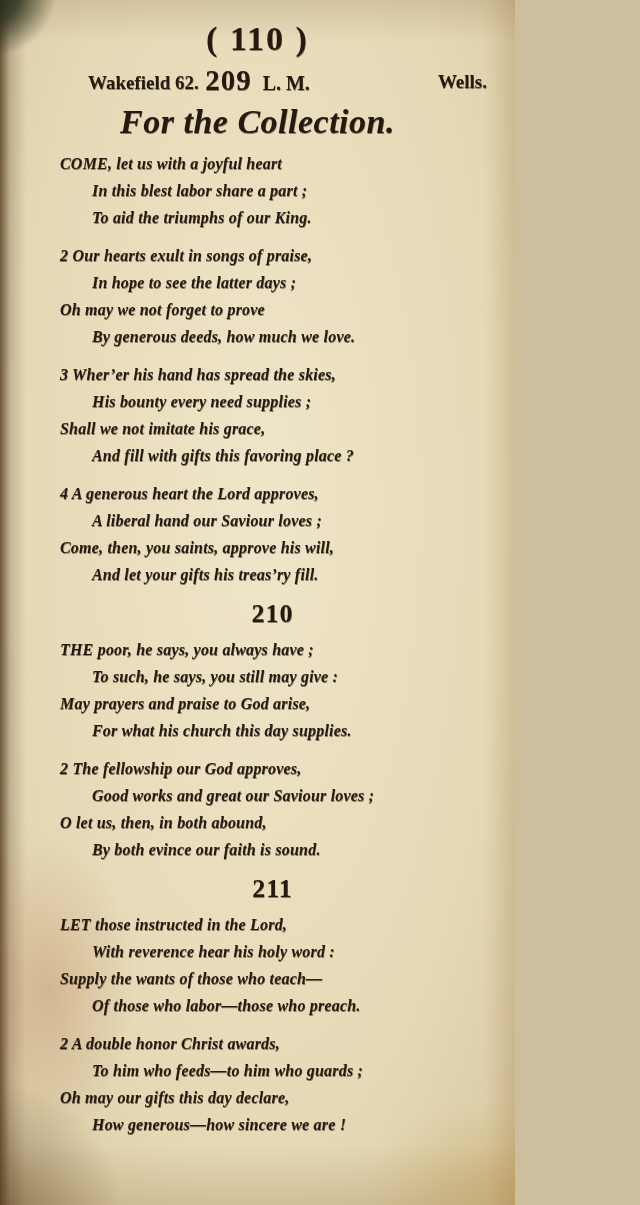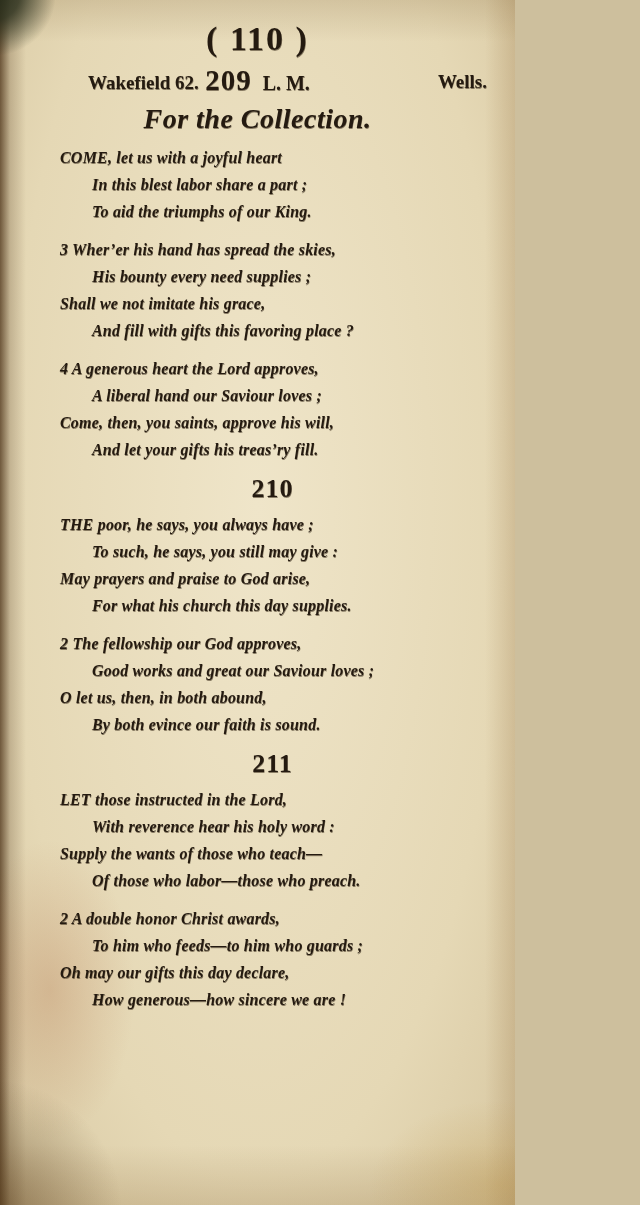--- a/index.html
+++ b/index.html
@@ -46,21 +46,21 @@
     position: absolute; right: 28px; top: 7px;
     font-size: 19px; font-weight: 700;
   }
   .center-group { text-align: center; padding-top: 0; }
   .hymn-no { font-size: 29px; font-weight: 700; letter-spacing: 1px; }
   .meter { font-size: 20px; font-weight: 700; margin-left: 7px; }
   .hymn-title {
     text-align: center;
     font-style: italic;
     font-weight: 700;
-    font-size: 28px;
+    font-size: 34px;
     letter-spacing: 0.5px;
     margin-top: 1px;
     margin-bottom: 9px;
   }
   .hymns { padding: 0 30px 0 60px; }
   .verse { margin-bottom: 11px; }
   .line {
     font-size: 16px;
     font-weight: 700;
     line-height: 27px;
@@ -95,20 +95,26 @@
 
   <div class="hymn-title ink">For the Collection.</div>
 
   <div class="hymns" id="hymns">
       <div class="verse">
         <div class="line ink">COME, let us with a joyful heart</div>
         <div class="line ink indent">In this blest labor share a part ;</div>
         <div class="line ink indent">To aid the triumphs of our King.</div>
       </div>
       <div class="verse">
+        <div class="line ink">2 Our hearts exult in songs of praise,</div>
+        <div class="line ink indent">In hope to see the latter days ;</div>
+        <div class="line ink">Oh may we not forget to prove</div>
+        <div class="line ink indent">By generous deeds, how much we love.</div>
+      </div>
+      <div class="verse">
         <div class="line ink">3 Wher’er his hand has spread the skies,</div>
         <div class="line ink indent">His bounty every need supplies ;</div>
         <div class="line ink">Shall we not imitate his grace,</div>
         <div class="line ink indent">And fill with gifts this favoring place ?</div>
       </div>
       <div class="verse">
         <div class="line ink">4 A generous heart the Lord approves,</div>
         <div class="line ink indent">A liberal hand our Saviour loves ;</div>
         <div class="line ink">Come, then, you saints, approve his will,</div>
         <div class="line ink indent">And let your gifts his treas’ry fill.</div>

